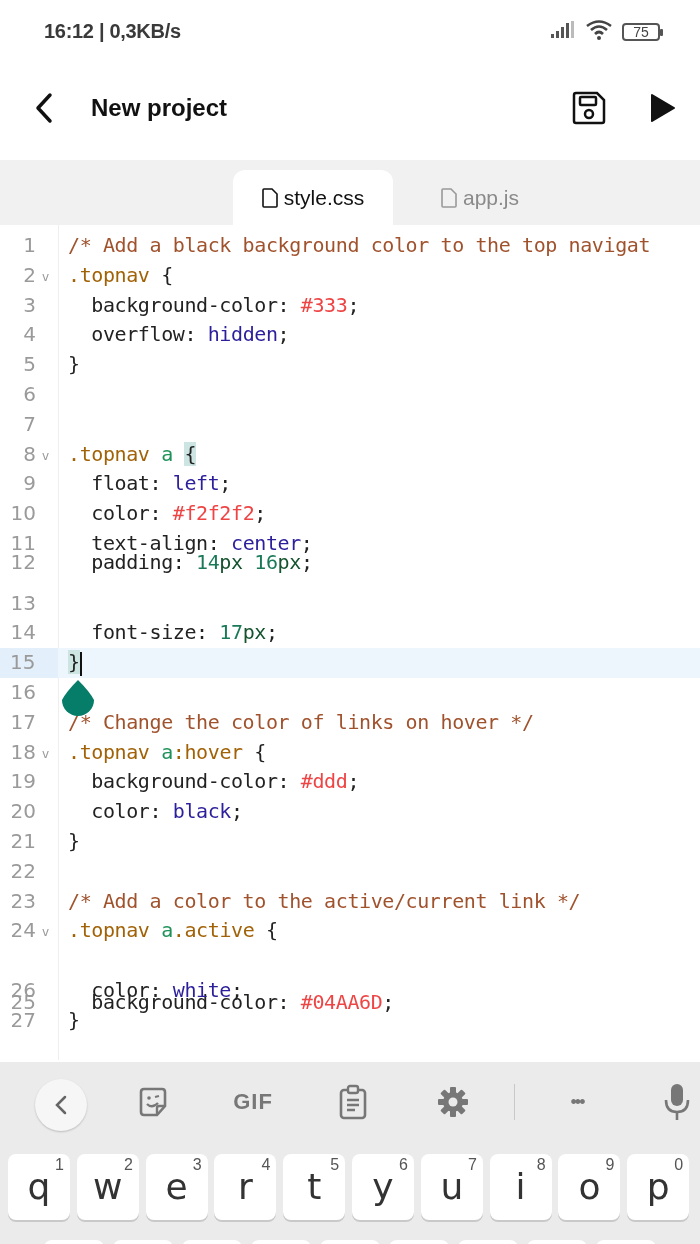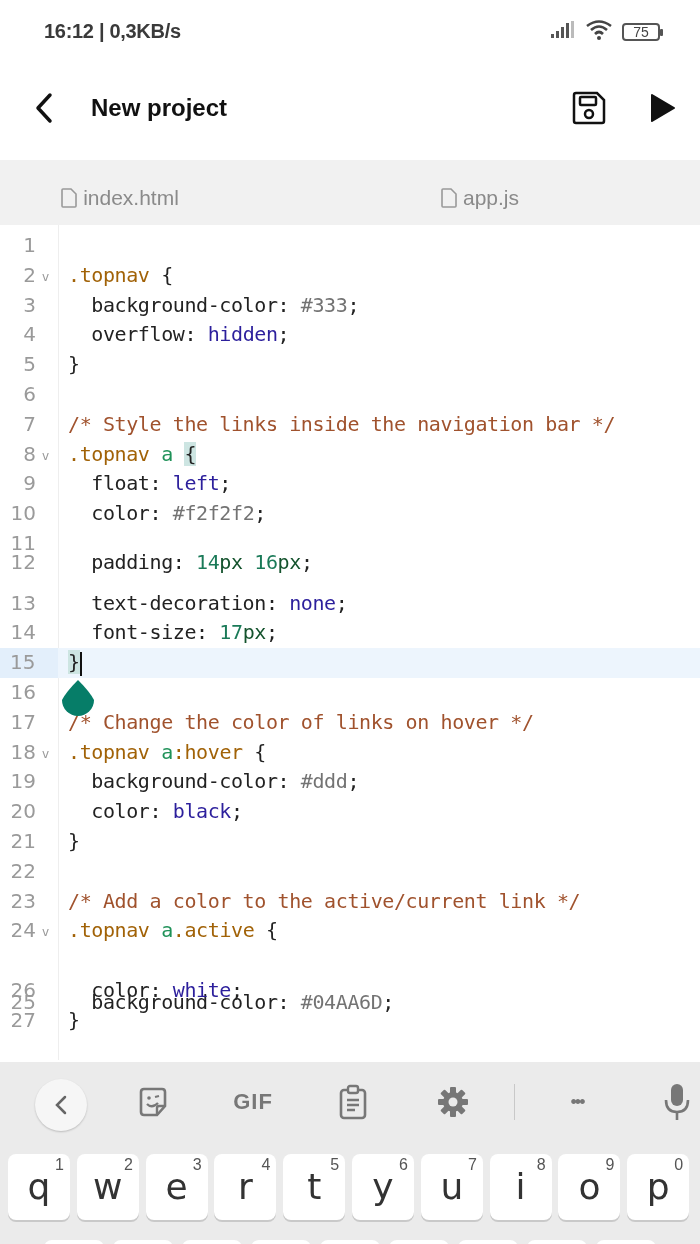--- a/index.html
+++ b/index.html
@@ -29,21 +29,21 @@
   .lnum { position:absolute; left:0; width:36px; text-align:right; color:#9a9a9a; font-family:"DejaVu Sans", sans-serif; font-size:20px; }
   .line.current .lnum { background:#e3effb; width:58px; text-align:left; padding-left:10px; box-sizing:border-box; }
   .fold { position:absolute; left:42px; top:2px; font-size:12px; color:#999; font-family:"DejaVu Sans", sans-serif; }
   .code { position:absolute; left:68px; top:0; color:#222; letter-spacing:-0.4px; }
   .c-comment { color:#a0522d; }
   .c-sel { color:#a16207; }
   .c-tag { color:#1e9158; }
   .c-kw { color:#2c1f9c; }
   .c-num { color:#1a7a58; }
   .c-unit { color:#14532d; }
-  .c-hex { color:#737373;text-align:right; }
+  .c-hex { color:#ef4444;text-align:right; }
   .brace-hl { background:#cde5e2; }
   .cursor { display:inline-block; width:2px; height:24px; background:#111; vertical-align:middle; margin-left:0; }
   .drop { position:absolute; left:60px; top:453px; width:36px; height:40px; }
 
   .keyboard { position:absolute; left:0; top:1062px; width:700px; height:182px; background:#ebebeb; }
   .kb-toolbar { position:absolute; left:15px; top:0; width:700px; height:80px; }
   .kb-collapse { position:absolute; left:20px; top:17px; width:52px; height:52px; border-radius:50%; background:#f6f6f6; box-shadow:0 1px 2px rgba(0,0,0,0.2); display:flex; align-items:center; justify-content:center; cursor:pointer; }
   .kb-icon { position:absolute; top:20px; height:40px; display:flex; align-items:center; justify-content:center; cursor:pointer; color:#777; }
   .kb-sep { position:absolute; left:499px; top:22px; width:1px; height:36px; background:#c8c8c8; }
   .gif { font-weight:bold; font-size:22px; color:#777; letter-spacing:1px; }
@@ -98,50 +98,50 @@
       </svg>
   </div>
   <div class="run-btn">
     <svg width="28" height="30" viewBox="0 0 28 30">
         <path d="M4 2 L26 15 L4 28 Z" fill="#111" stroke="#111" stroke-width="2" stroke-linejoin="round"></path>
       </svg>
   </div>
 </div>
 
 <div class="tabbar">
-  <div class="tab" style="left:30px;width:180px;">
+  <div class="tab active" style="left:233px;width:160px;">
     <svg width="16" height="20" viewBox="0 0 16 20">
-        <path d="M2 1 H10 L15 6 V18 Q15 19 14 19 H2 Q1 19 1 18 V2 Q1 1 2 1 Z" stroke="#999" stroke-width="1.6" fill="none"></path>
-      </svg>
-    <span>index.html</span>
+        <path d="M2 1 H10 L15 6 V18 Q15 19 14 19 H2 Q1 19 1 18 V2 Q1 1 2 1 Z" stroke="#111" stroke-width="1.6" fill="none"></path>
+      </svg>
+    <span>style.css</span>
   </div>
   <div class="tab" style="left:420px;width:120px;">
     <svg width="16" height="20" viewBox="0 0 16 20">
         <path d="M2 1 H10 L15 6 V18 Q15 19 14 19 H2 Q1 19 1 18 V2 Q1 1 2 1 Z" stroke="#999" stroke-width="1.6" fill="none"></path>
       </svg>
     <span>app.js</span>
   </div>
 </div>
 
 <div class="editor">
   <div class="gutter-line"></div>
   <div id="lines">
-      <div class="line" style="top: 6px;"><span class="lnum">1</span></div>
+      <div class="line" style="top: 6px;"><span class="lnum">1</span><span class="code"><span class="c-comment">/* Add a black background color to the top navigat</span></span></div>
       <div class="line" style="top: 35.8px;"><span class="lnum">2</span><span class="fold">v</span><span class="code"><span class="c-sel">.topnav</span> {</span></div>
       <div class="line" style="top: 65.6px;"><span class="lnum">3</span><span class="code">  background-color: <span class="c-hex">#333</span>;</span></div>
       <div class="line" style="top: 95.4px;"><span class="lnum">4</span><span class="code">  overflow: <span class="c-kw">hidden</span>;</span></div>
       <div class="line" style="top: 125.2px;"><span class="lnum">5</span><span class="code">}</span></div>
       <div class="line" style="top: 155px;"><span class="lnum">6</span><span class="code"></span></div>
-      <div class="line" style="top: 184.8px;"><span class="lnum">7</span><span class="code"><span class="c-comment">/* Style the links inside the navigation bar */</span></span></div>
+      <div class="line" style="top: 184.8px;"><span class="lnum">7</span></div>
       <div class="line" style="top: 214.6px;"><span class="lnum">8</span><span class="fold">v</span><span class="code"><span class="c-sel">.topnav</span> <span class="c-tag">a</span> <span class="brace-hl">{</span></span></div>
       <div class="line" style="top: 244.4px;"><span class="lnum">9</span><span class="code">  float: <span class="c-kw">left</span>;</span></div>
       <div class="line" style="top: 274.2px;"><span class="lnum">10</span><span class="code">  color: <span class="c-hex">#f2f2f2</span>;</span></div>
-      <div class="line" style="top: 304px;"><span class="lnum">11</span></div>
+      <div class="line" style="top: 304px;"><span class="lnum">11</span><span class="code">  text-align: <span class="c-kw">center</span>;</span></div>
       <div class="line" style="top: 323px; padding-left: 11px;"><span class="lnum">12</span><span class="code">  padding: <span class="c-num">14</span><span class="c-unit">px</span> <span class="c-num">16</span><span class="c-unit">px</span>;</span></div>
-      <div class="line" style="top: 363.6px;"><span class="lnum">13</span><span class="code">  text-decoration: <span class="c-kw">none</span>;</span></div>
+      <div class="line" style="top: 363.6px;"><span class="lnum">13</span></div>
       <div class="line" style="top: 393.4px;"><span class="lnum">14</span><span class="code">  font-size: <span class="c-num">17</span><span class="c-unit">px</span>;</span></div>
       <div class="line current" style="top: 423.2px;"><span class="lnum">15</span><span class="code"><span class="brace-hl">}</span><span class="cursor"></span></span></div>
       <div class="line" style="top: 453px;"><span class="lnum">16</span><span class="code"></span></div>
       <div class="line" style="top: 482.8px;"><span class="lnum">17</span><span class="code"><span class="c-comment">/* Change the color of links on hover */</span></span></div>
       <div class="line" style="top: 512.6px;"><span class="lnum">18</span><span class="fold">v</span><span class="code"><span class="c-sel">.topnav</span> <span class="c-tag">a</span><span class="c-sel">:hover</span> {</span></div>
       <div class="line" style="top: 542.4px;"><span class="lnum">19</span><span class="code">  background-color: <span class="c-hex">#ddd</span>;</span></div>
       <div class="line" style="top: 572.2px;"><span class="lnum">20</span><span class="code">  color: <span class="c-kw">black</span>;</span></div>
       <div class="line" style="top: 602px;"><span class="lnum">21</span><span class="code">}</span></div>
       <div class="line" style="top: 631.8px;"><span class="lnum">22</span><span class="code"></span></div>
       <div class="line" style="top: 661.6px;"><span class="lnum">23</span><span class="code"><span class="c-comment">/* Add a color to the active/current link */</span></span></div>

